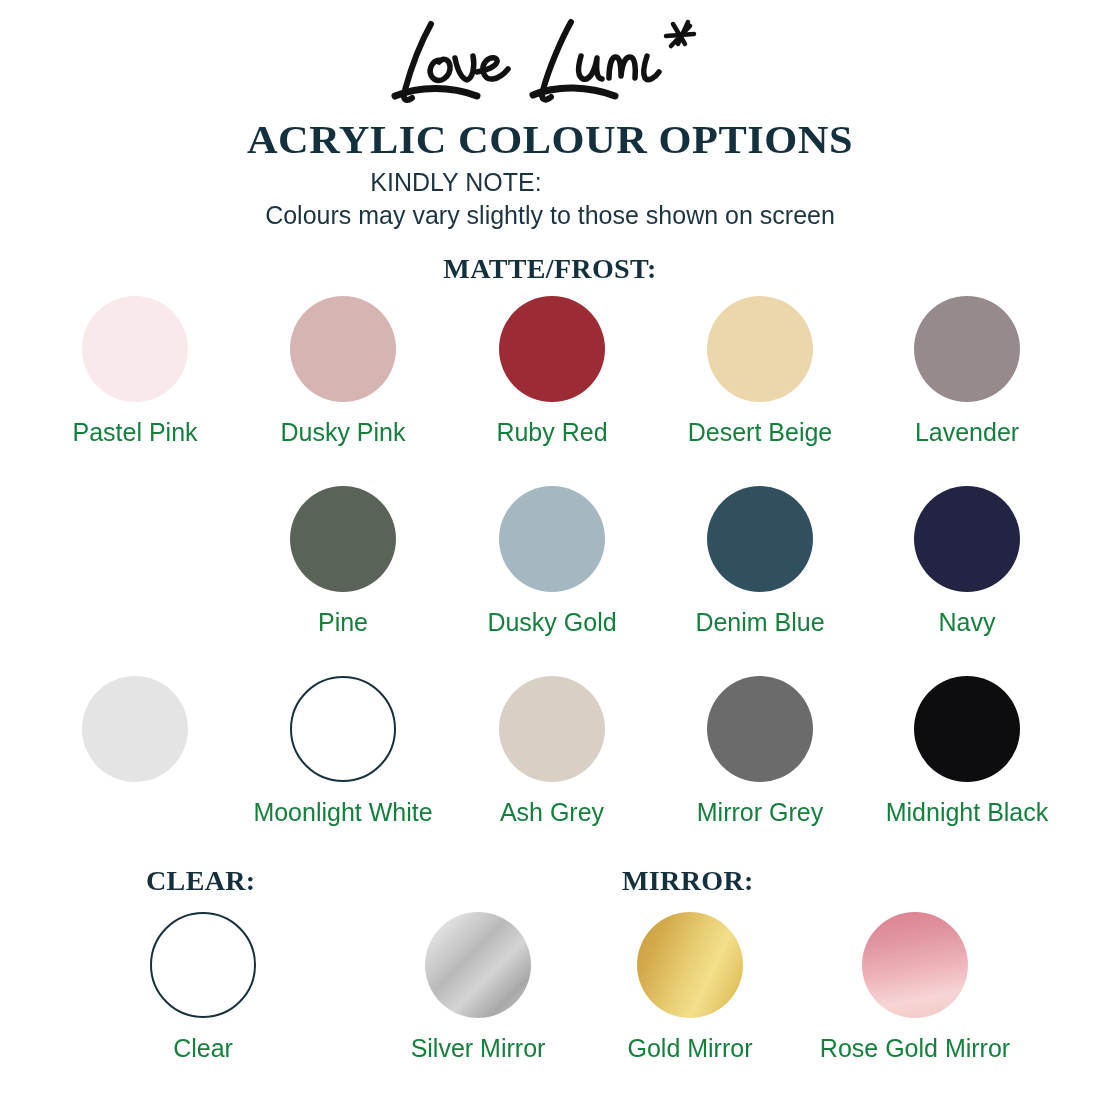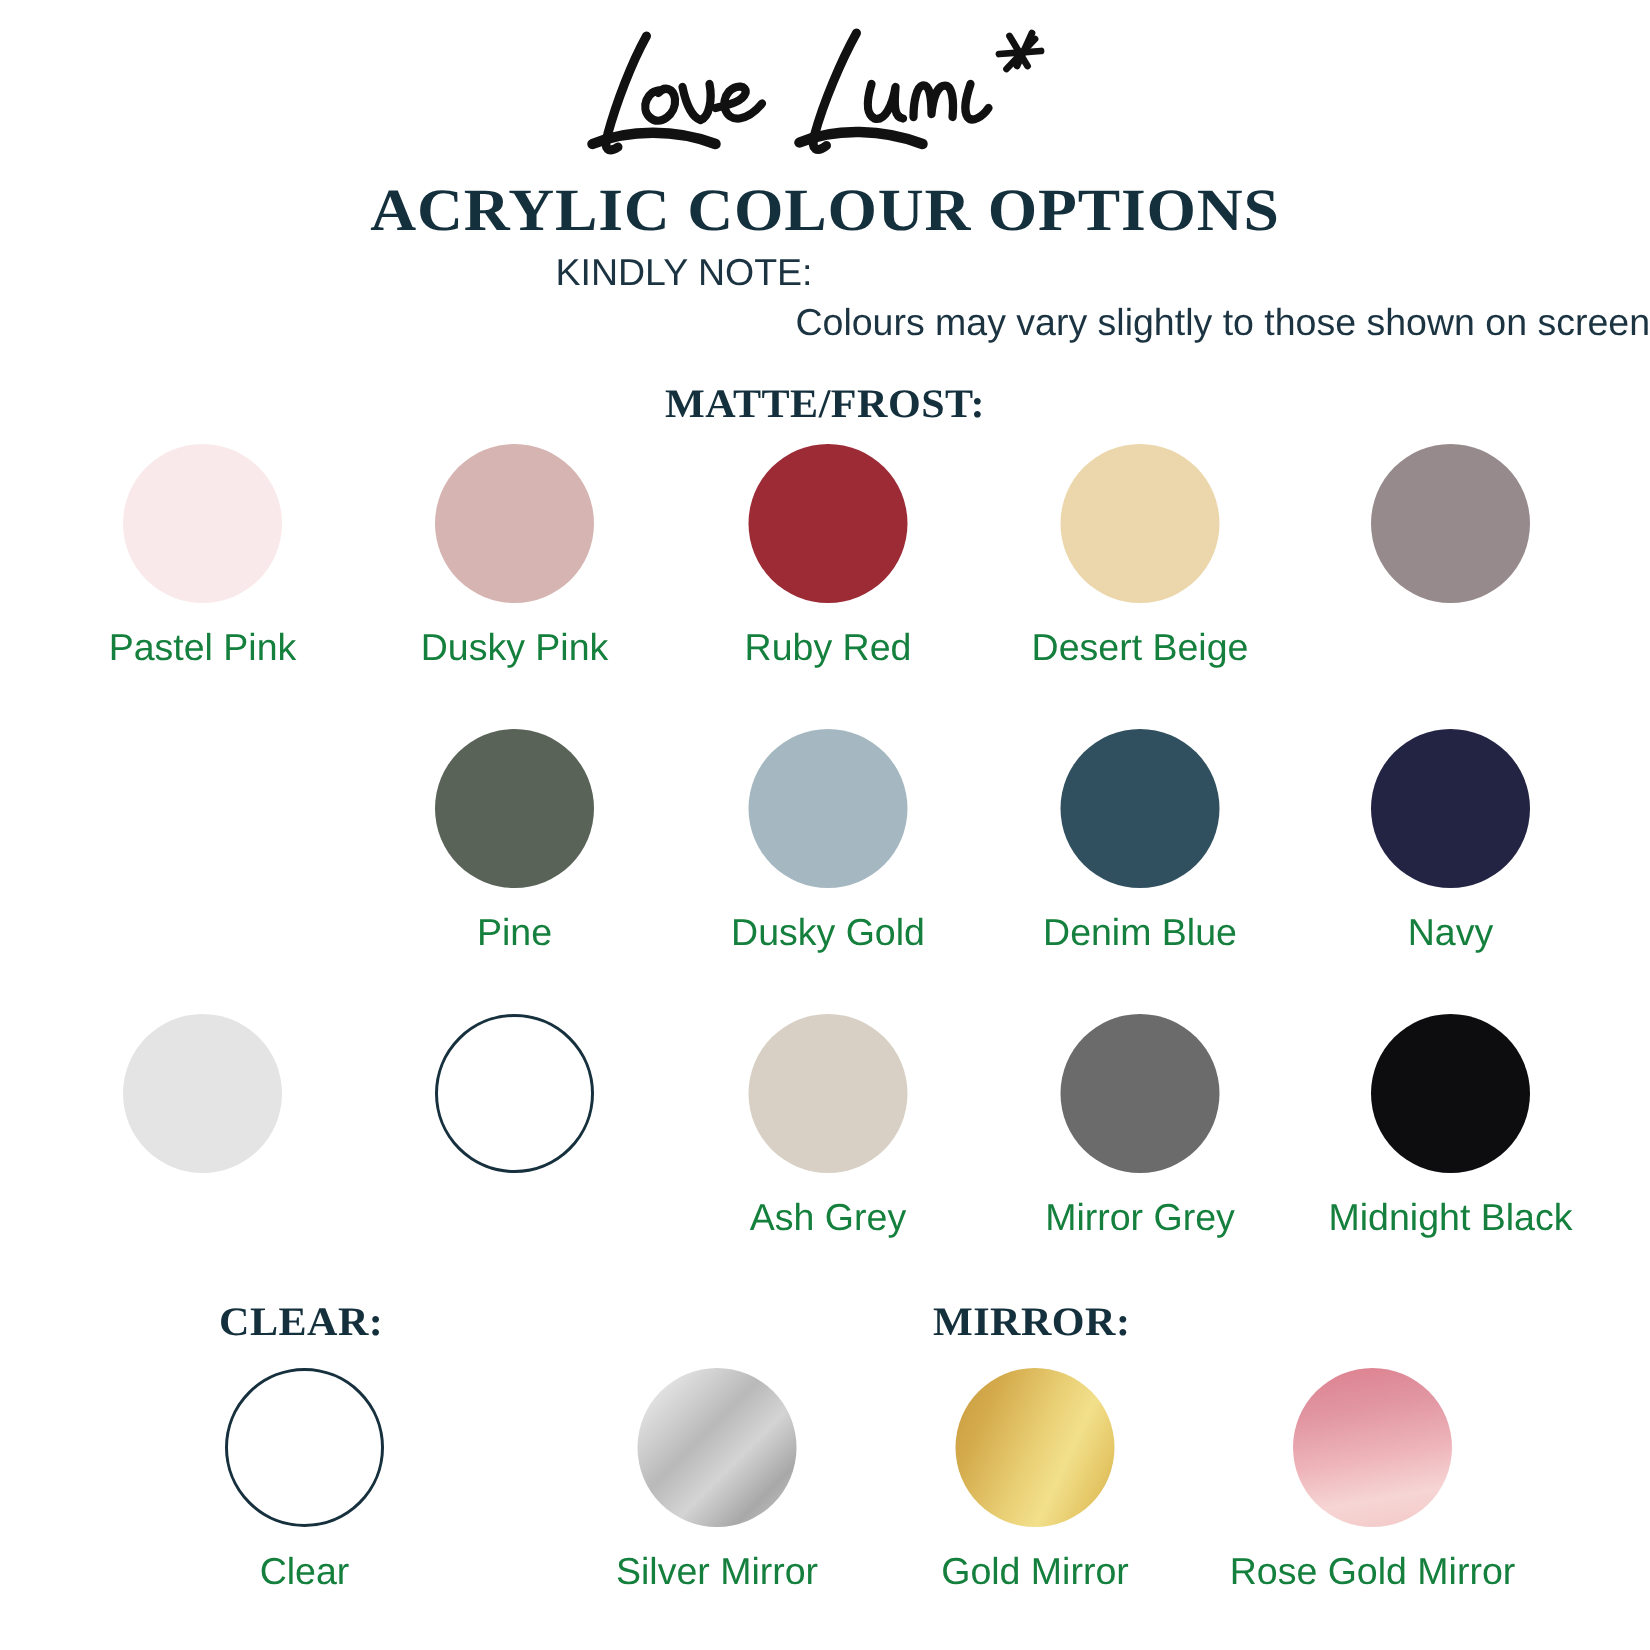--- a/index.html
+++ b/index.html
@@ -58,21 +58,21 @@
     font-size: 25px;
     color: #1c3442;
     line-height: 1;
     font-weight: 400;
   }
   .vary {
     position: absolute;
     top: 201px;
     left: 0;
     width: 1100px;
-    text-align: right;
+    text-align: center;
     font-size: 25px;
     color: #1c3442;
     line-height: 1.15;
     font-weight: 400;
   }
 
   
   .sect-heading {
     position: absolute;
     font-family: "Liberation Serif", serif;
@@ -199,20 +199,21 @@
       <div class="cell" style="left:452px;">
         <div class="swatch" style="background: rgb(156, 43, 54);"></div>
         <div class="cap">Ruby Red</div>
       </div>
       <div class="cell" style="left:660px;">
         <div class="swatch" style="background: rgb(236, 214, 171);"></div>
         <div class="cap">Desert Beige</div>
       </div>
       <div class="cell" style="left:867px;">
         <div class="swatch" style="background: rgb(151, 138, 140);"></div>
+        <div class="cap">Lavender</div>
       </div>
     </div>
 
     <div class="grid-row">
       <div class="cell" style="left:243px;">
         <div class="swatch" style="background: rgb(89, 99, 88);"></div>
         <div class="cap">Pine</div>
       </div>
       <div class="cell" style="left:452px;">
         <div class="swatch" style="background: rgb(165, 184, 193);"></div>
@@ -227,20 +228,21 @@
         <div class="cap">Navy</div>
       </div>
     </div>
 
     <div class="grid-row">
       <div class="cell" style="left:35px;">
         <div class="swatch" style="background: rgb(228, 228, 228);"></div>
       </div>
       <div class="cell" style="left:243px;">
         <div class="swatch outlined"></div>
+        <div class="cap">Moonlight White</div>
       </div>
       <div class="cell" style="left:452px;">
         <div class="swatch" style="background: rgb(216, 208, 197);"></div>
         <div class="cap">Ash Grey</div>
       </div>
       <div class="cell" style="left:660px;">
         <div class="swatch" style="background: rgb(107, 107, 107);"></div>
         <div class="cap">Mirror Grey</div>
       </div>
       <div class="cell" style="left:867px;">

